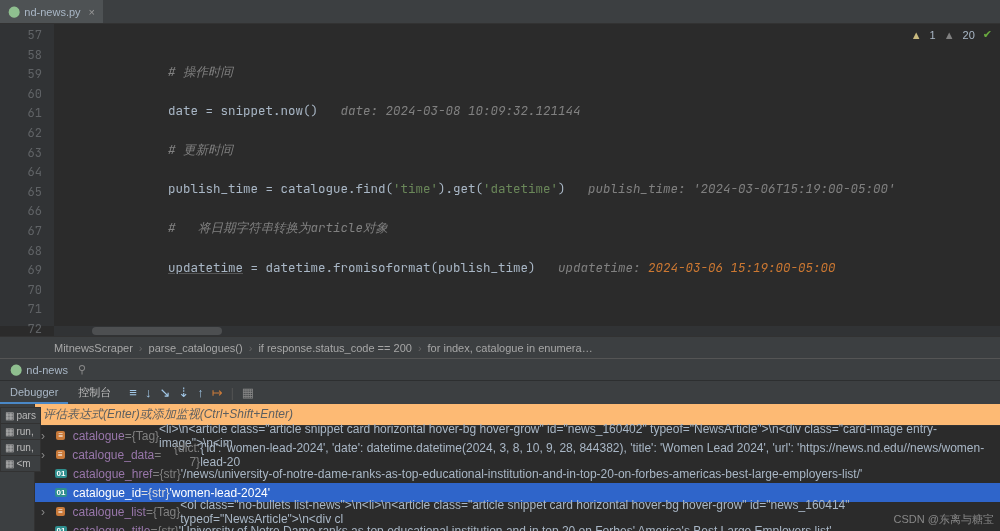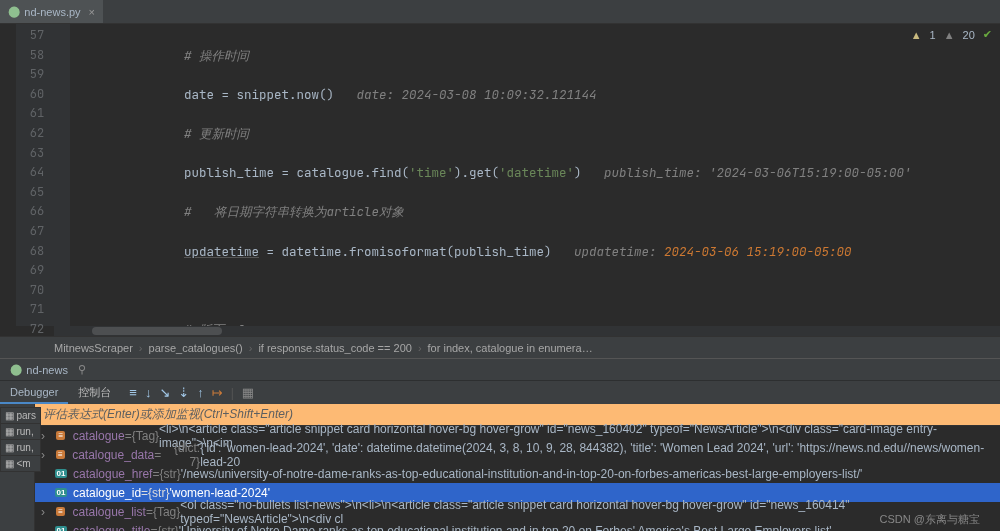--- a/index.html
+++ b/index.html
@@ -2,23 +2,23 @@
 <html><head>
 <meta charset="utf-8">
 <style>
 * { box-sizing: border-box; margin: 0; padding: 0; }
 body { font-family: "Segoe UI", Arial, sans-serif; font-size: 12px; background: #2b2b2b; color: #a9b7c6; overflow: hidden; width: 1000px; height: 531px; }
 .tab-bar { height: 24px; background: #3c3f41; display: flex; border-bottom: 1px solid #323232; }
 .tab { display: flex; align-items: center; padding: 0 8px; background: #4e5254; gap: 4px; font-size: 11px; }
 .tab .file-icon { color: #8fbf8f; font-size: 11px; }
 .tab .close-x { color: #999; margin-left: 4px; font-size: 11px; }
 .editor-area { display: flex; height: 302px; position: relative; }
-.gutter { width: 54px; background: #313335; text-align: center; padding-right: 12px; padding-top: 2px; margin-left: 16px; }
+.gutter { width: 54px; background: #313335; text-align: right; padding-right: 12px; padding-top: 2px; }
 .gutter .ln { color: #606366; line-height: 19.6px; font-family: "JetBrains Mono", Consolas, monospace; font-size: 12px; }
-.code { flex: 1; padding-top: 2px; padding-left: 114px; font-family: "JetBrains Mono", Consolas, monospace; font-size: 12.5px; line-height: 19.6px; white-space: pre; overflow: hidden; position: relative; }
+.code { flex: 1; padding-top: 18px; padding-left: 114px; font-family: "JetBrains Mono", Consolas, monospace; font-size: 12.5px; line-height: 19.6px; white-space: pre; overflow: hidden; position: relative; }
 .status-strip { position: absolute; top: 4px; right: 8px; display: flex; gap: 8px; align-items: center; font-size: 11px; }
 .warn-tri { color: #c9ba7f; }
 .warn-tri2 { color: #808080; }
 .ok-check { color: #6aab3f; }
 .c-comment { color: #808080; font-style: italic; }
 .c-var { color: #a9b7c6; }
 .c-str { color: #6a8759; }
 .c-hint { color: #808080; font-style: italic; }
 .c-hint-label { color: #808080; font-style: italic; }
 .c-hint-val { color: #cc7832; font-style: italic; }
@@ -52,21 +52,21 @@
 .vi-tag { background: #c97a3a; color: #fff; font-size: 8px; padding: 0 2px; border-radius: 2px; font-weight: bold; }
 .vi-str { background: #2f8f8f; color: #fff; font-size: 8px; padding: 0 2px; border-radius: 2px; font-weight: bold; }
 .var-name { color: #9876aa; }
 .var-row.sel .var-name { color: #fff; }
 .var-eq { color: #808080; }
 .var-type { color: #808080; text-align: right; }
 .var-row.sel .var-eq, .var-row.sel .var-type { color: #dcdcdc; }
 .var-val { color: #a9b7c6; }
 .var-row.sel .var-val { color: #fff; }
 .tool-pill { writing-mode: horizontal-tb; font-size: 10px; padding: 2px 4px; background: #3c3f41; color: #bbb; border: 1px solid #323232; margin-bottom: -1px; display: flex; align-items: center; gap: 2px; }
-.watermark { position: absolute; bottom: 4px; right: 20px; font-size: 11px; color: #b8b8b8; opacity: 0.65; }
+.watermark { position: absolute; bottom: 4px; right: 6px; font-size: 11px; color: #b8b8b8; opacity: 0.65; }
 .side-tools { position: absolute; left: 0; top: 407px; z-index: 5; }
 </style>
 </head>
 <body>
 
 <div class="tab-bar">
   <div class="tab">
     <span class="file-icon">⬤</span>
     <span>nd-news.py</span>
     <span class="close-x">×</span>

